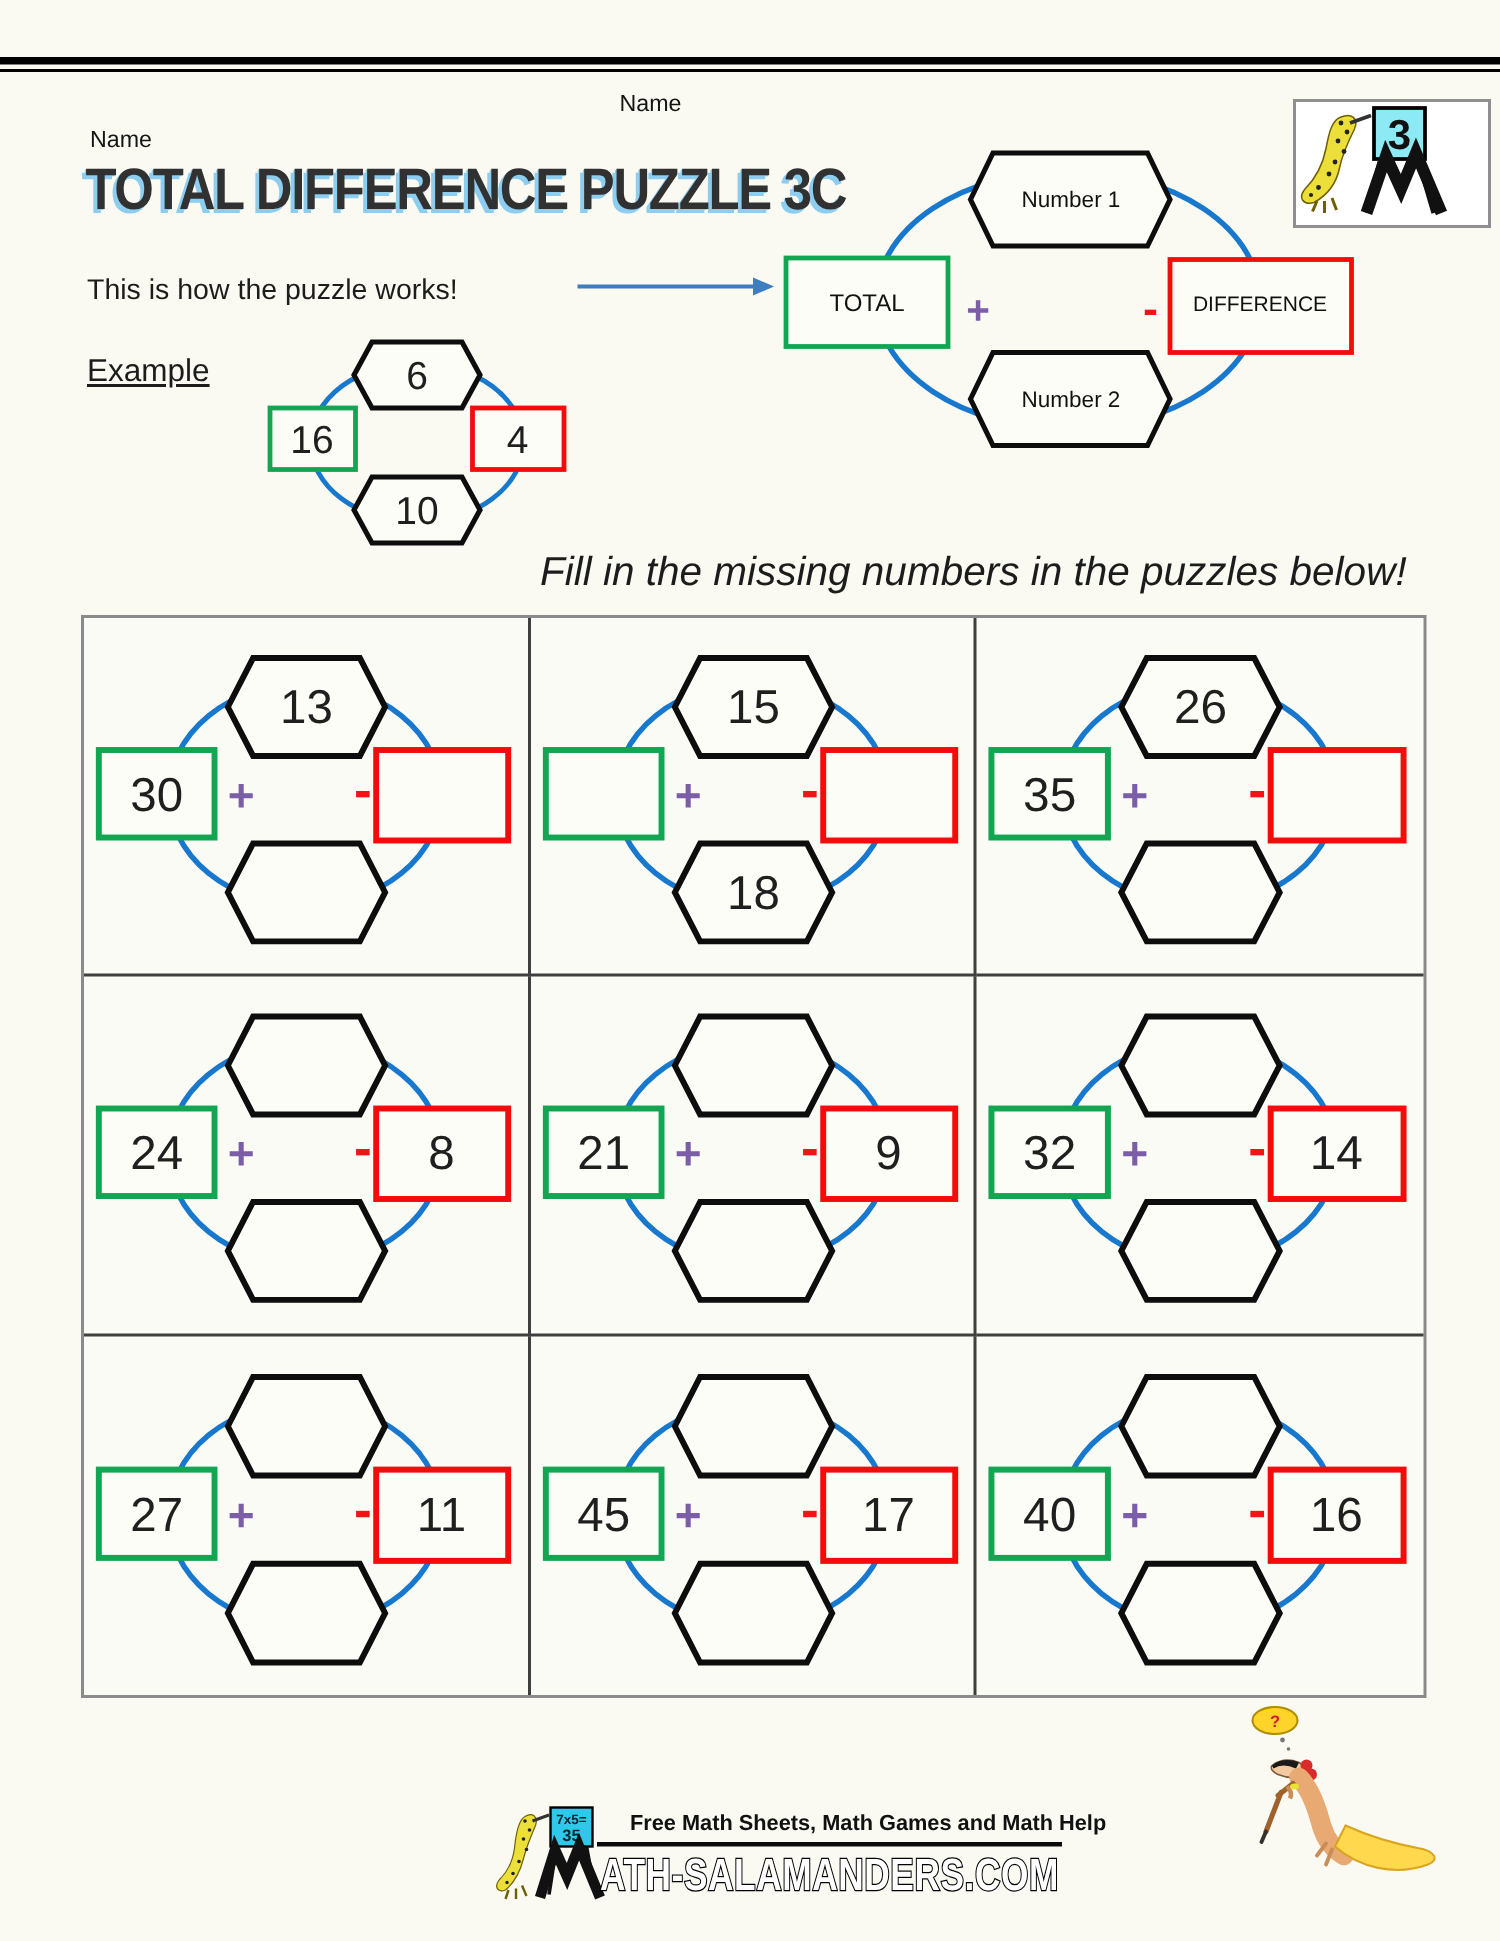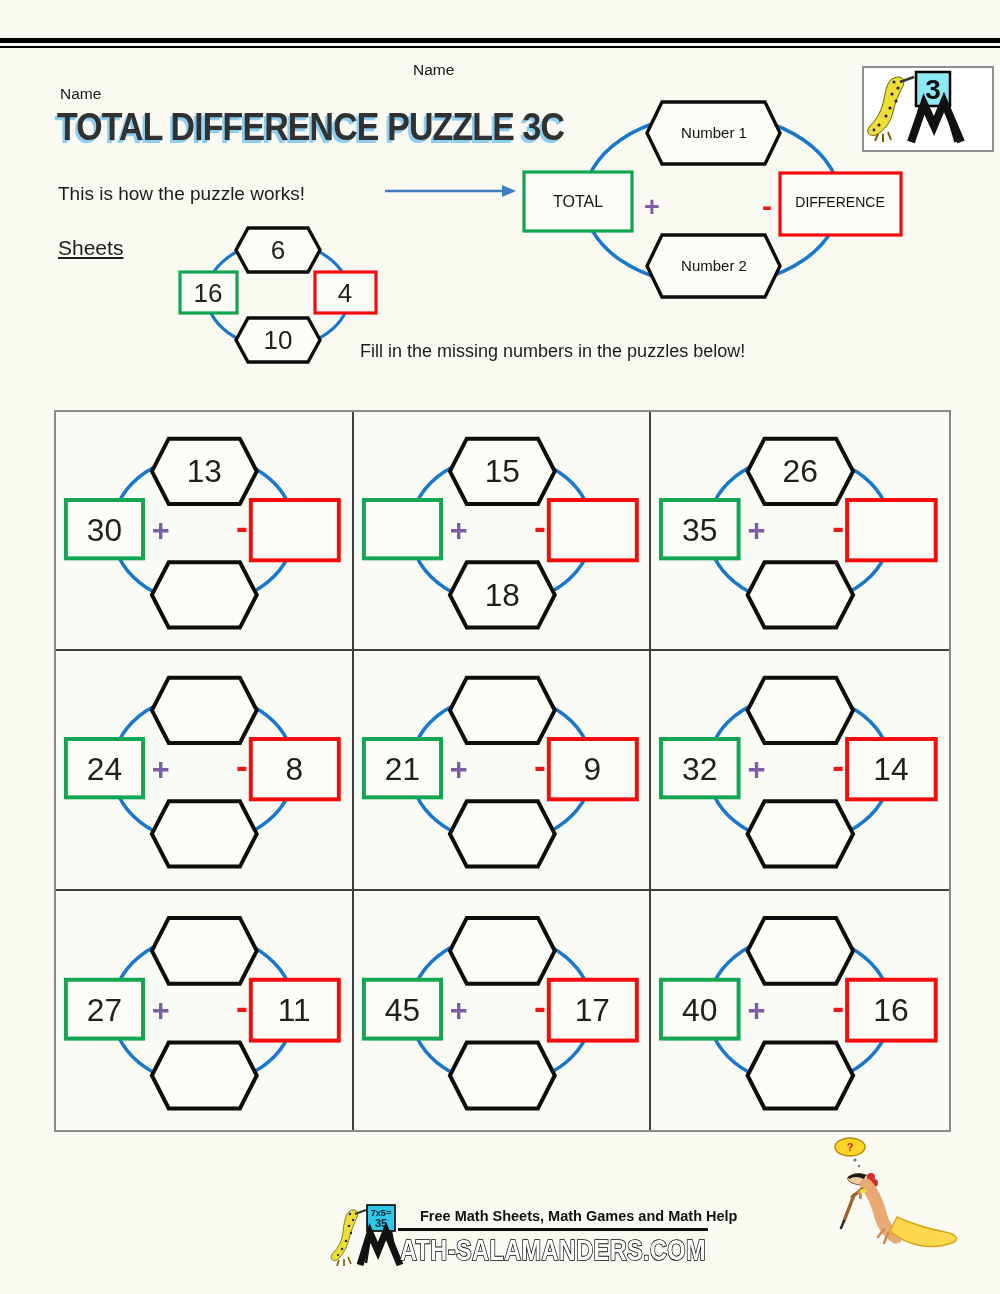--- a/index.html
+++ b/index.html
@@ -20,21 +20,21 @@
   .page-title{
     top:105px;left:57px;font-size:39px;font-weight:bold;letter-spacing:-1px;
     color:#313131;transform:scaleX(.87);transform-origin:left top;white-space:nowrap;
     text-shadow:-3px 3px 0 #8ccdf0,-1px 1px 0 #8ccdf0;
   }
   
   .badge-box{top:66px;left:862px;width:128px;height:82px;border:2px solid #8f8f8f;background:#fff;}
   
   .how-text{top:183px;left:58px;font-size:19px;}
   .example-label{top:236px;left:58px;font-size:21px;text-decoration:underline;}
-  .instruction{top:341px;left:360px;font-size:18px;}
+  .instruction{top:366px;left:360px;font-size:27px;font-style:italic;}
   
   .puzzle-grid{
     top:410px;left:54px;width:897px;height:722px;
     display:grid;grid-template-columns:repeat(3,1fr);grid-template-rows:repeat(3,1fr);
     border:2px solid #8a8a8a;background:#fbfbf5;box-sizing:border-box;
   }
   .cell{position:relative;border-right:2px solid #3f3f3f;border-bottom:2px solid #3f3f3f;}
   .cell:nth-child(3n){border-right:none;}
   .cell:nth-child(n+7){border-bottom:none;}
   .cell svg{position:absolute;left:0;top:0;width:100%;height:100%;}
@@ -94,21 +94,21 @@
 </div>
 
 <div class="abs page-title">TOTAL DIFFERENCE PUZZLE 3C</div>
 
 <div class="abs how-text">This is how the puzzle works!</div>
 <svg class="abs" style="top:182px;left:383px;" width="134" height="18" viewBox="0 0 134 18">
   <line x1="2" y1="9" x2="119" y2="9" stroke="#3d7ec0" stroke-width="2.6"></line>
   <polygon points="119,3 133,9 119,15" fill="#3d7ec0"></polygon>
 </svg>
 
-<div class="abs example-label">Sheets</div>
+<div class="abs example-label">Example</div>
 <svg class="abs" style="top:222px;left:168px;" width="230" height="148" viewBox="0 0 230 148">
   <ellipse class="arc thin" cx="110" cy="73" rx="71" ry="53"></ellipse>
   <polygon class="hex thin" points="68,28 80,6 140,6 152,28 140,50 80,50"></polygon>
   <polygon class="hex thin" points="68,118 80,96 140,96 152,118 140,140 80,140"></polygon>
   <rect class="tbox thin" x="12" y="50" width="57" height="41"></rect>
   <rect class="dbox thin" x="147" y="50" width="61" height="41"></rect>
   <text class="ex-num" x="110" y="37">6</text>
   <text class="ex-num" x="40" y="80">16</text>
   <text class="ex-num" x="177" y="80">4</text>
   <text class="ex-num" x="110" y="127">10</text>

